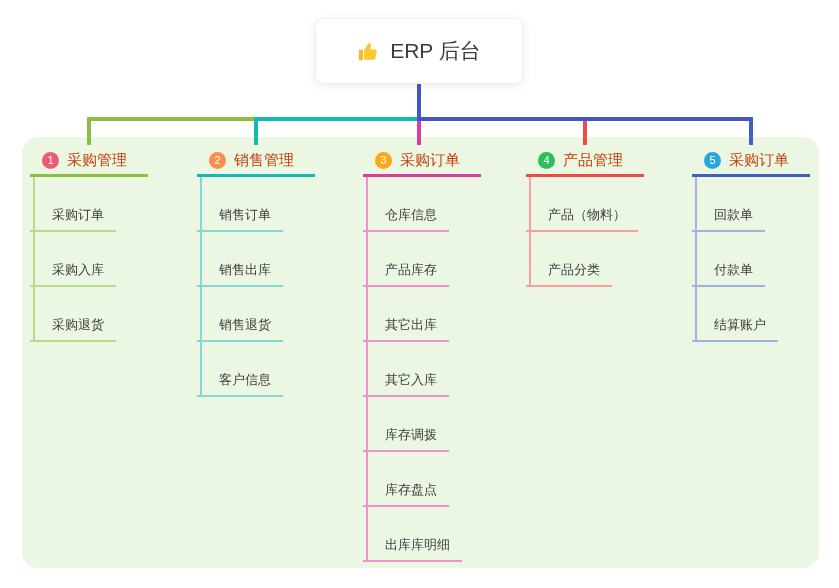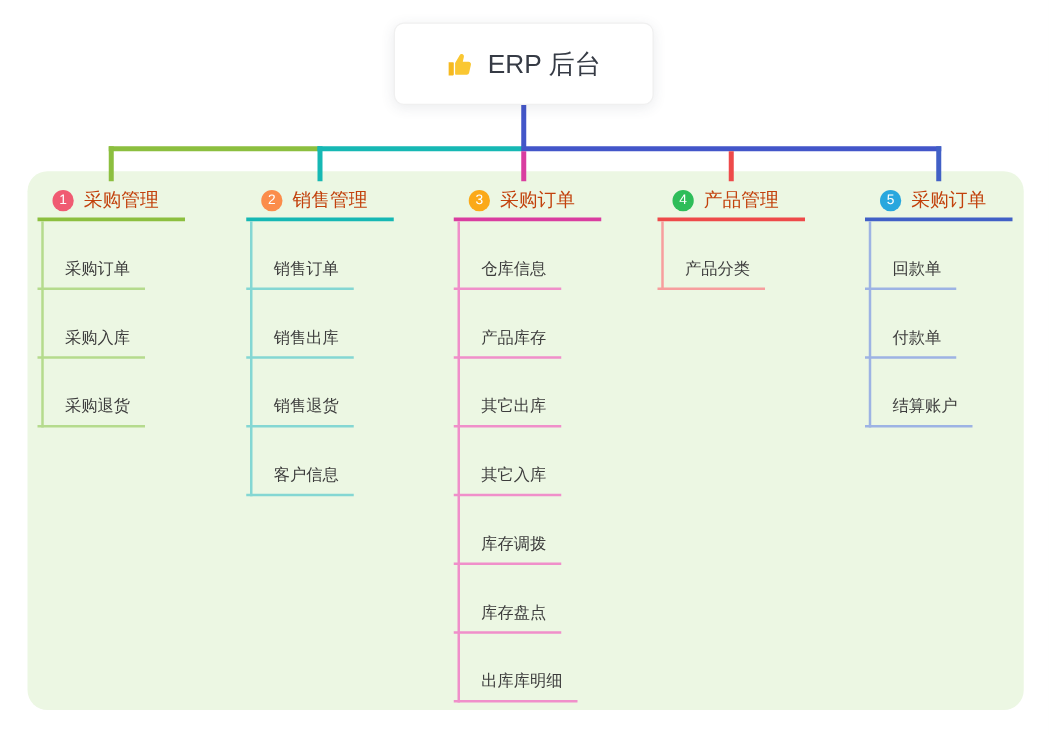--- a/index.html
+++ b/index.html
@@ -147,20 +147,23 @@
 
   <div class="branch" style="left: 526px; --main: #ee4a4a; --light: #f79e9e; --circle: #2ebd59;">
     <div class="branch-header">
       <span class="num-circle">4</span>
       <span class="branch-label">产品管理</span>
     </div>
     <div class="branch-body">
         <div class="spine"></div>
         <div class="items">
           <div class="item">
+            <span>产品（物料）</span>
+          </div>
+          <div class="item">
             <span>产品分类</span>
           </div>
         </div>
       </div>
   </div>
 
   <div class="branch" style="left: 692px; --main: #4160c6; --light: #9db3e4; --circle: #28a7de;">
     <div class="branch-header">
       <span class="num-circle">5</span>
       <span class="branch-label">采购订单</span>

